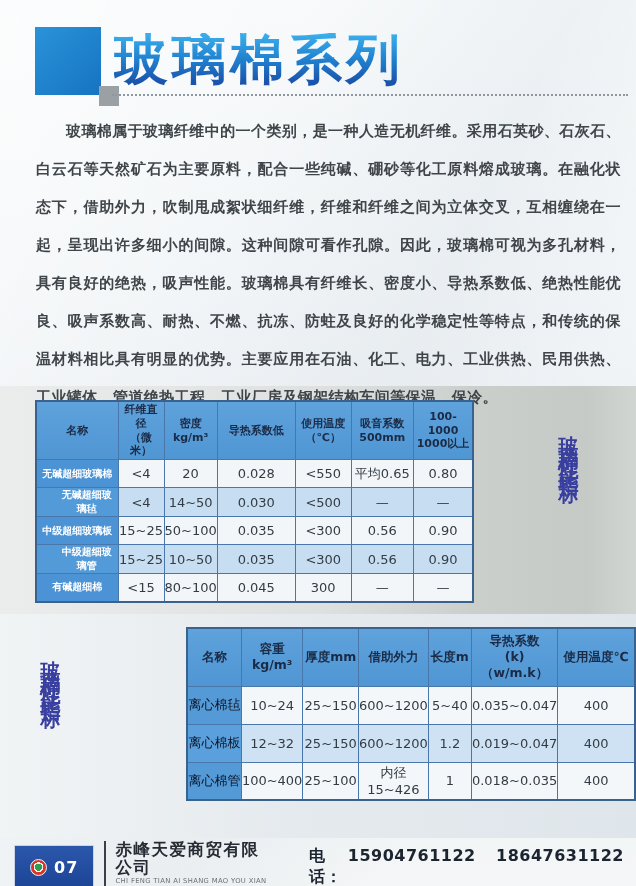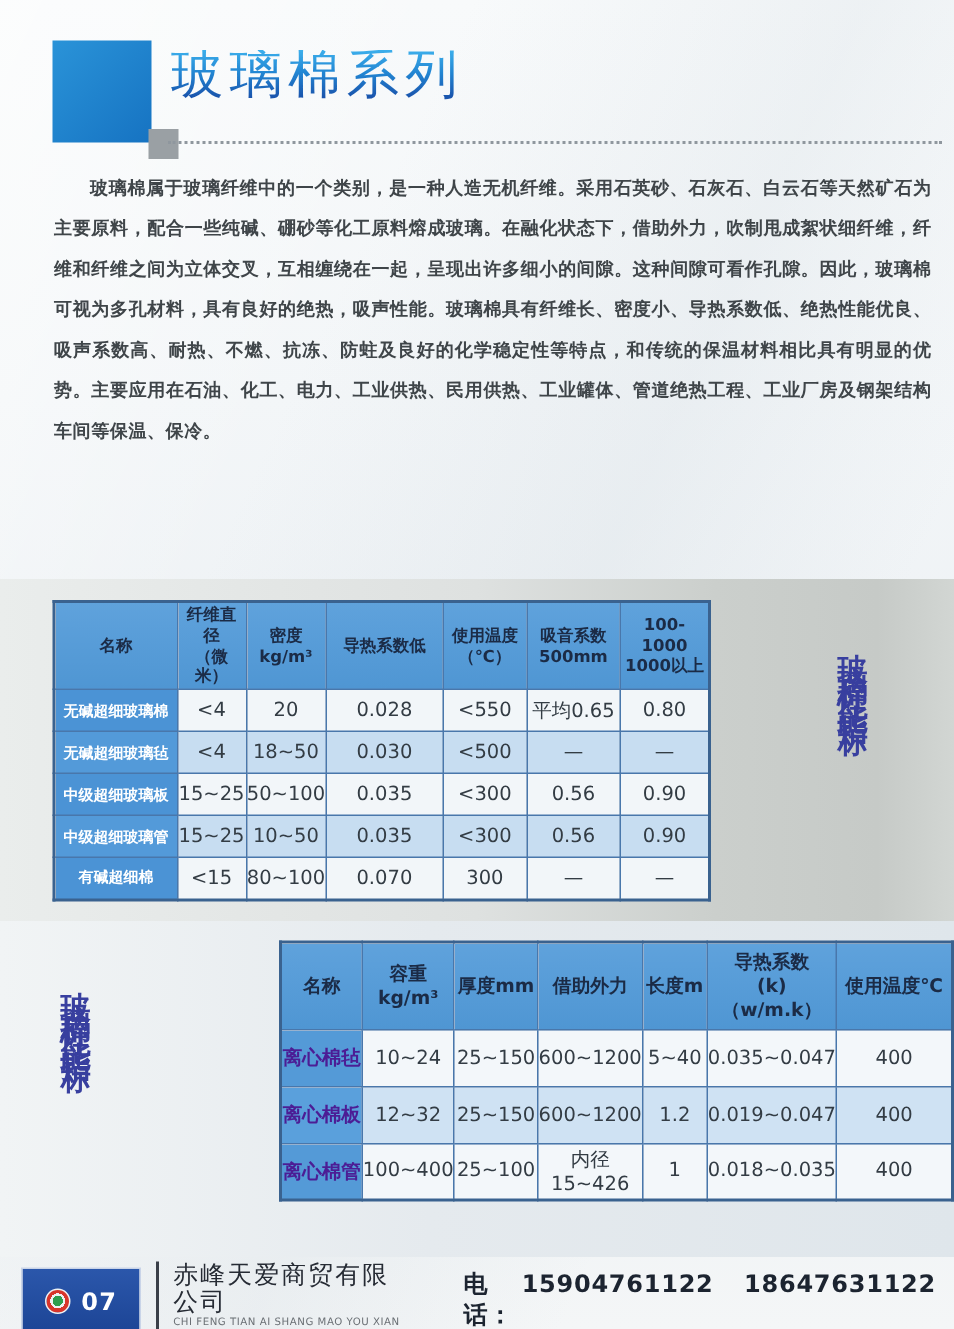--- a/index.html
+++ b/index.html
@@ -30,34 +30,34 @@
   .sq-blue{
     position:absolute; left:35px; top:27px; width:66px; height:68px;
     background:linear-gradient(135deg,#2a93d8,#1673c2);
   }
   .sq-gray{
     position:absolute; left:99px; top:86px; width:20px; height:20px;
     background:#9aa0a4;
   }
   .page-title{
     position:absolute; left:114px; top:33px;
-    font-size:35px; font-weight:normal; letter-spacing:4px; line-height:1;
+    font-size:54px; font-weight:bold; letter-spacing:4px; line-height:1;
     background:linear-gradient(180deg,#3db0ec 0%,#2285d2 45%,#1a55ad 90%);
     -webkit-background-clip:text; background-clip:text; color:transparent;
     text-shadow:none;
   }
   .dotted{
     position:absolute; left:112px; top:94px; width:516px; height:0;
     border-top:2px dotted #8f979e;
   }
 
   
   .intro{
     position:absolute; left:36px; top:112px; width:585px;
-    font-size:12px; line-height:27px; letter-spacing:.4px;
+    font-size:15px; line-height:38px; letter-spacing:.4px;
     color:#3f4549; font-weight:600; text-align:justify; text-indent:2em;
   }
 
   
   table{ border-collapse:collapse; table-layout:fixed; }
   th,td{ overflow:hidden; }
 
   
   .t1{ position:absolute; left:35px; top:400px; border:2px solid #3a628f; }
   .t1 th, .t1 td{ border:1px solid #4977ab; }
@@ -67,32 +67,32 @@
     height:46px; white-space:pre-line; line-height:1.25; padding:1px;
   }
   .t1 tbody th{
     background:#4b93d5; color:#ffffff; font-size:10px; font-weight:bold;
     height:28px; letter-spacing:0; padding:0 1px;
   }
   .t1 td{
     background:#f2f6f9; color:#333c44; font-size:13px; text-align:center; height:28px;
   }
   .t1 tr.alt td{ background:#c7ddf1; }
-  .t1 tr.alt th{ background:#539ad9; }
+  .t1 tr.alt th{ background:#539ad9;padding-left:20px; }
 
   
   .t2{ position:absolute; left:186px; top:627px; border:2px solid #3a628f; }
   .t2 th, .t2 td{ border:1px solid #4977ab; }
   .t2 thead th{
     background:linear-gradient(180deg,#5fa2dc,#4f96d3);
     color:#1b2b46; font-size:12.5px; font-weight:bold;
     height:58px; white-space:pre-line; line-height:1.3; padding:1px;
   }
   .t2 tbody th{
-    background:#549ad7; color:#4c1d95; font-size:13px; font-weight:bold; height:38px;
+    background:#549ad7; color:#0f172a; font-size:13px; font-weight:normal; height:38px;
   }
   .t2 td{
     background:#f3f7fa; color:#333c44; font-size:13px; text-align:center; height:38px;
   }
   .t2 tr.alt td{ background:#cfe2f3;text-align:center; }
   .t2 tr.alt th{ background:#5aa0dc; }
 
   
   .vlabel{
     position:absolute; writing-mode:vertical-rl; text-orientation:upright;
@@ -110,21 +110,21 @@
     width:98px; height:45px; background:linear-gradient(180deg,#2b57ab,#1c4495);
     border:1px solid #c9d4e8; display:flex; align-items:center; justify-content:center; gap:7px;
   }
   .logo-icon{
     width:17px; height:17px; border-radius:50%;
     background:radial-gradient(circle at 50% 48%, #2f9e4e 0 3.5px, #eef1f3 3.5px 5px, #d8352b 5px 8px, #f0f2f3 8px);
     border:1px solid #eef1f3;
   }
   .pagenum{ color:#ffffff; font-size:16px; font-weight:bold; letter-spacing:1px; }
   .company{ margin-left:10px; border-left:2px solid #3a3f48; padding-left:9px; }
-  .cname{ font-size:16.5px; font-weight:normal; color:#262b34; letter-spacing:1.5px; line-height:1.05; }
+  .cname{ font-size:16.5px; font-weight:bold; color:#262b34; letter-spacing:1.5px; line-height:1.05; }
   .cpinyin{ font-size:6.8px; color:#6a6f74; letter-spacing:.35px; margin-top:1px; }
   .phone{ margin-left:42px; font-size:16px; font-weight:bold; color:#1c2430; letter-spacing:.5px; display:flex; gap:0; }
   .phone .gap{ width:26px; }
 </style>
 </head>
 <body>
 
 <div class="page">
 
   <div class="band-mid"></div>
@@ -168,21 +168,21 @@
         <td>&lt;4</td>
         <td>20</td>
         <td>0.028</td>
         <td>&lt;550</td>
         <td>平均0.65</td>
         <td>0.80</td>
       </tr>
       <tr class="alt">
         <th>无碱超细玻璃毡</th>
         <td>&lt;4</td>
-        <td>18~50</td>
+        <td>14~50</td>
         <td>0.030</td>
         <td>&lt;500</td>
         <td>—</td>
         <td>—</td>
       </tr>
       <tr>
         <th>中级超细玻璃板</th>
         <td>15~25</td>
         <td>50~100</td>
         <td>0.035</td>
@@ -196,21 +196,21 @@
         <td>10~50</td>
         <td>0.035</td>
         <td>&lt;300</td>
         <td>0.56</td>
         <td>0.90</td>
       </tr>
       <tr>
         <th>有碱超细棉</th>
         <td>&lt;15</td>
         <td>80~100</td>
-        <td>0.070</td>
+        <td>0.045</td>
         <td>300</td>
         <td>—</td>
         <td>—</td>
       </tr>
     </tbody>
   </table>
 
   <div class="vlabel vlabel-right">玻璃棉性能指标</div>
 
   <table class="t2">

